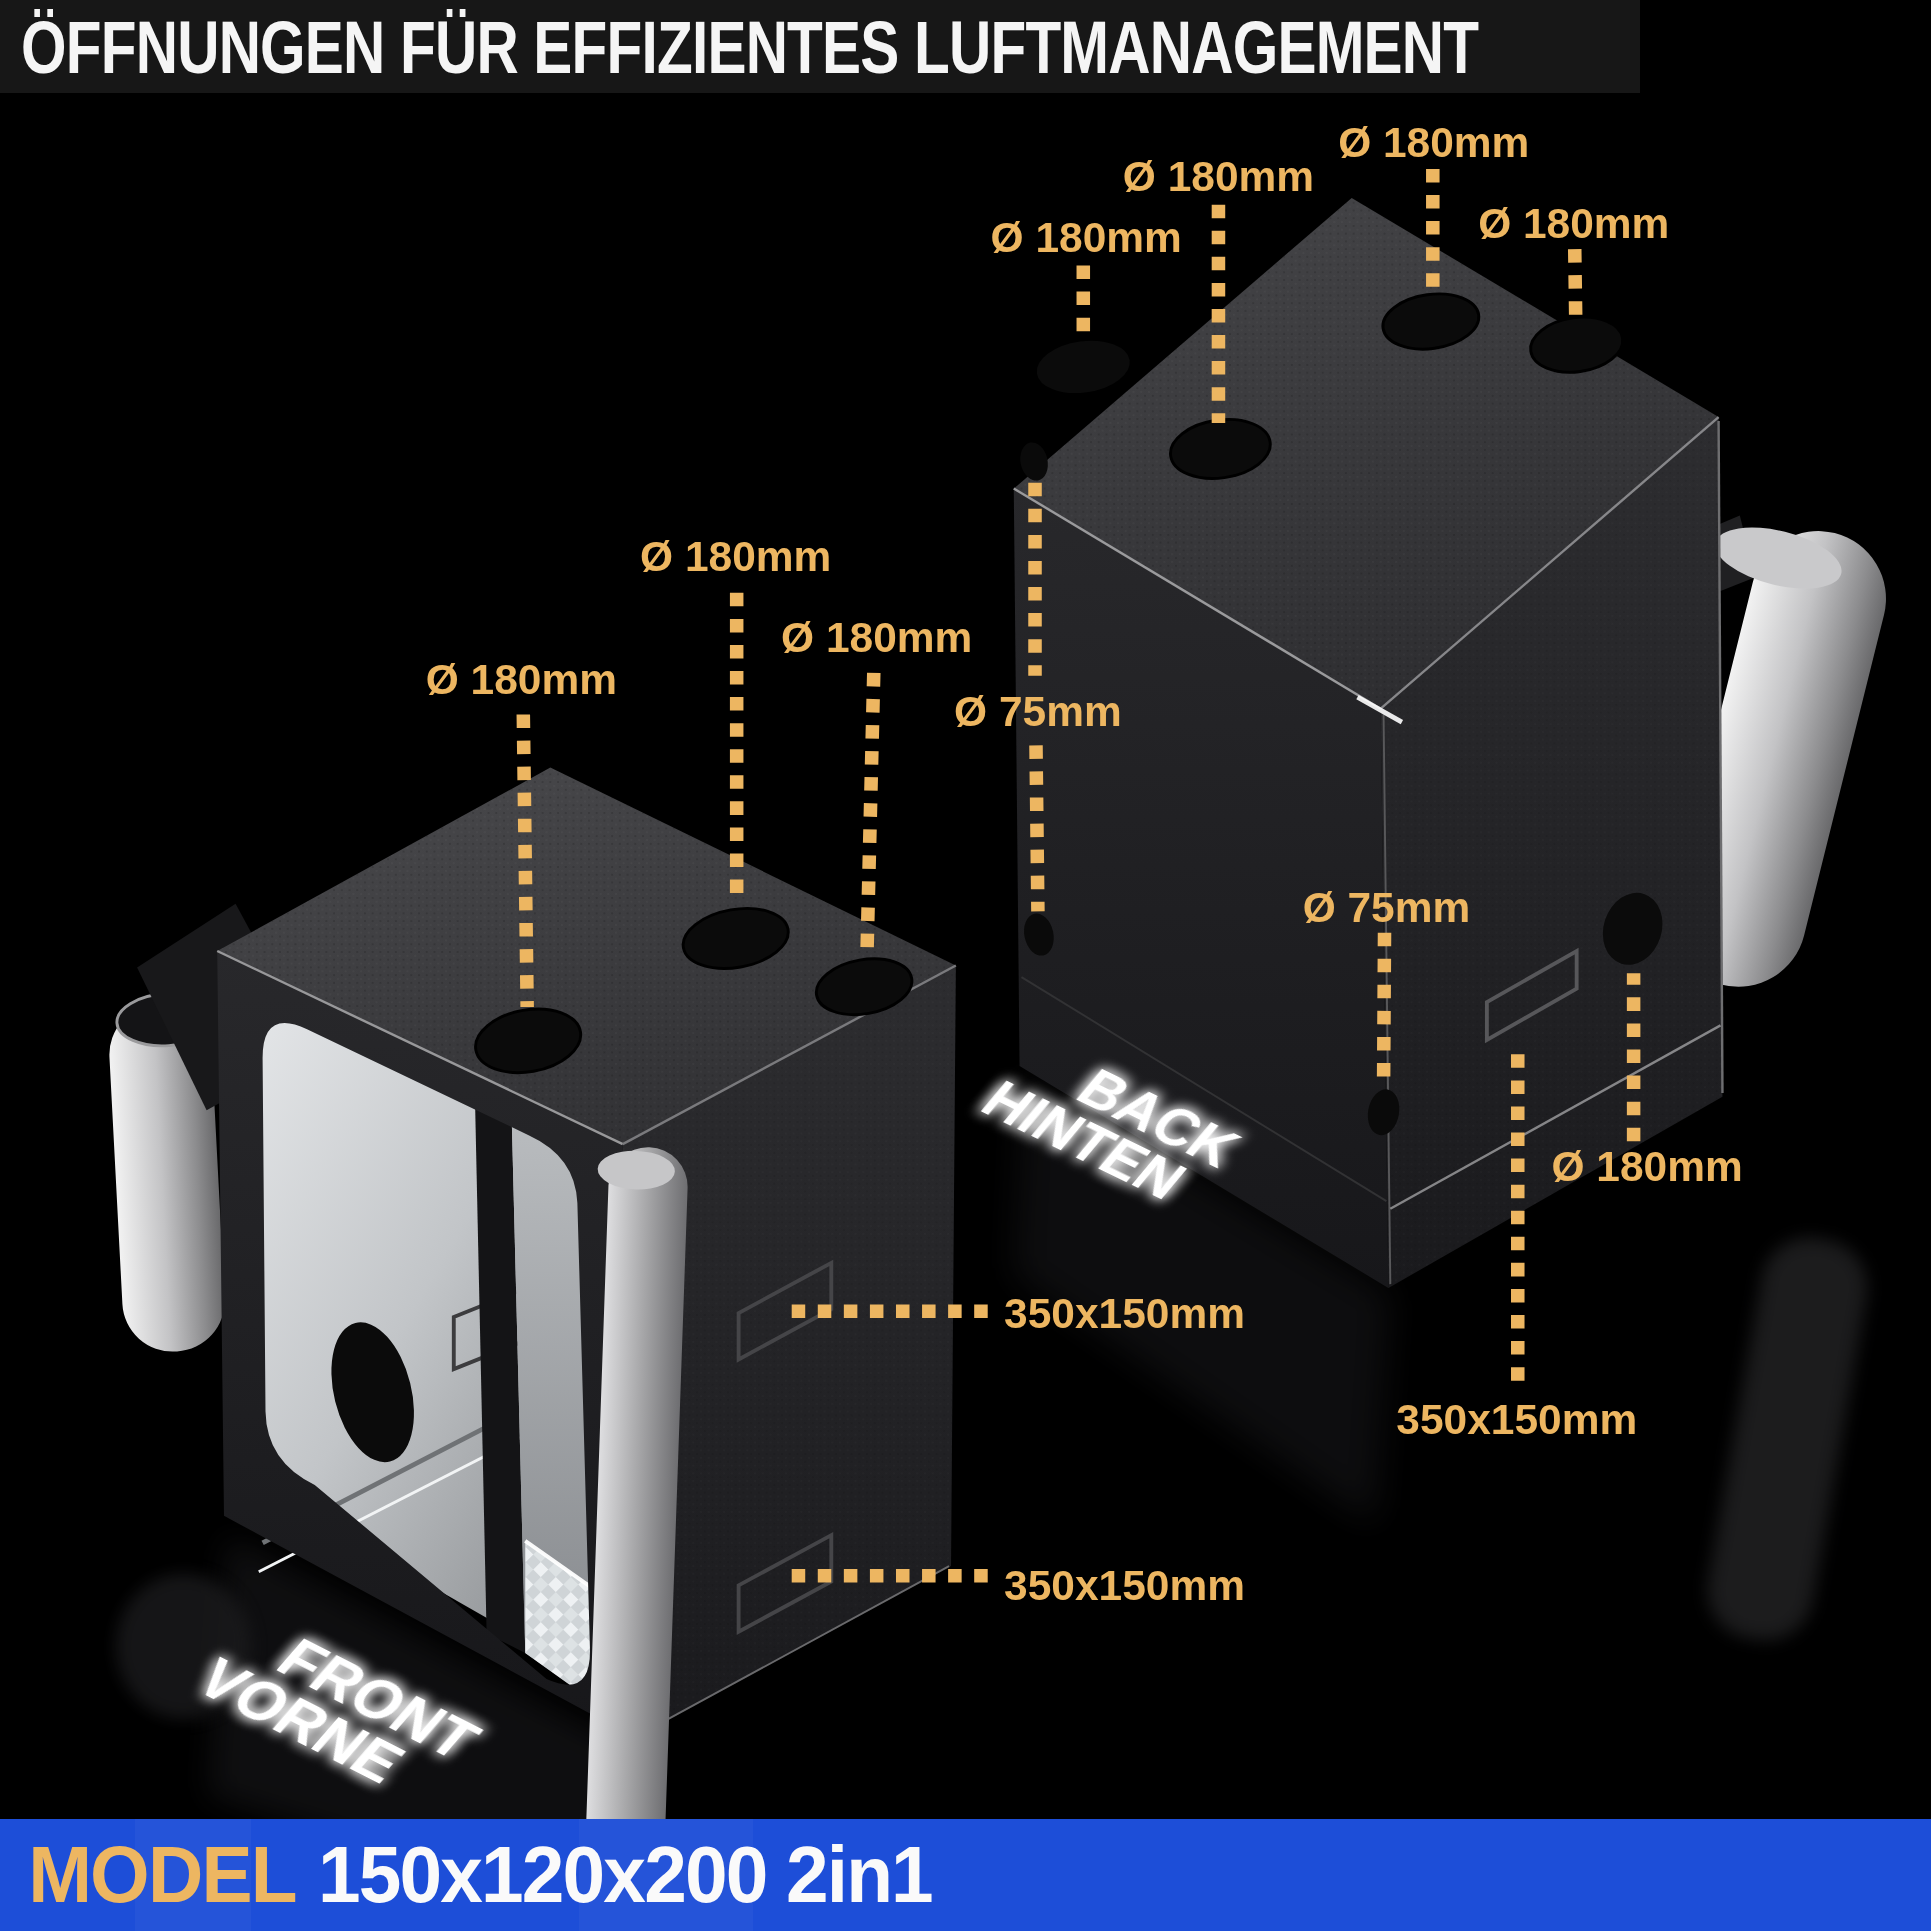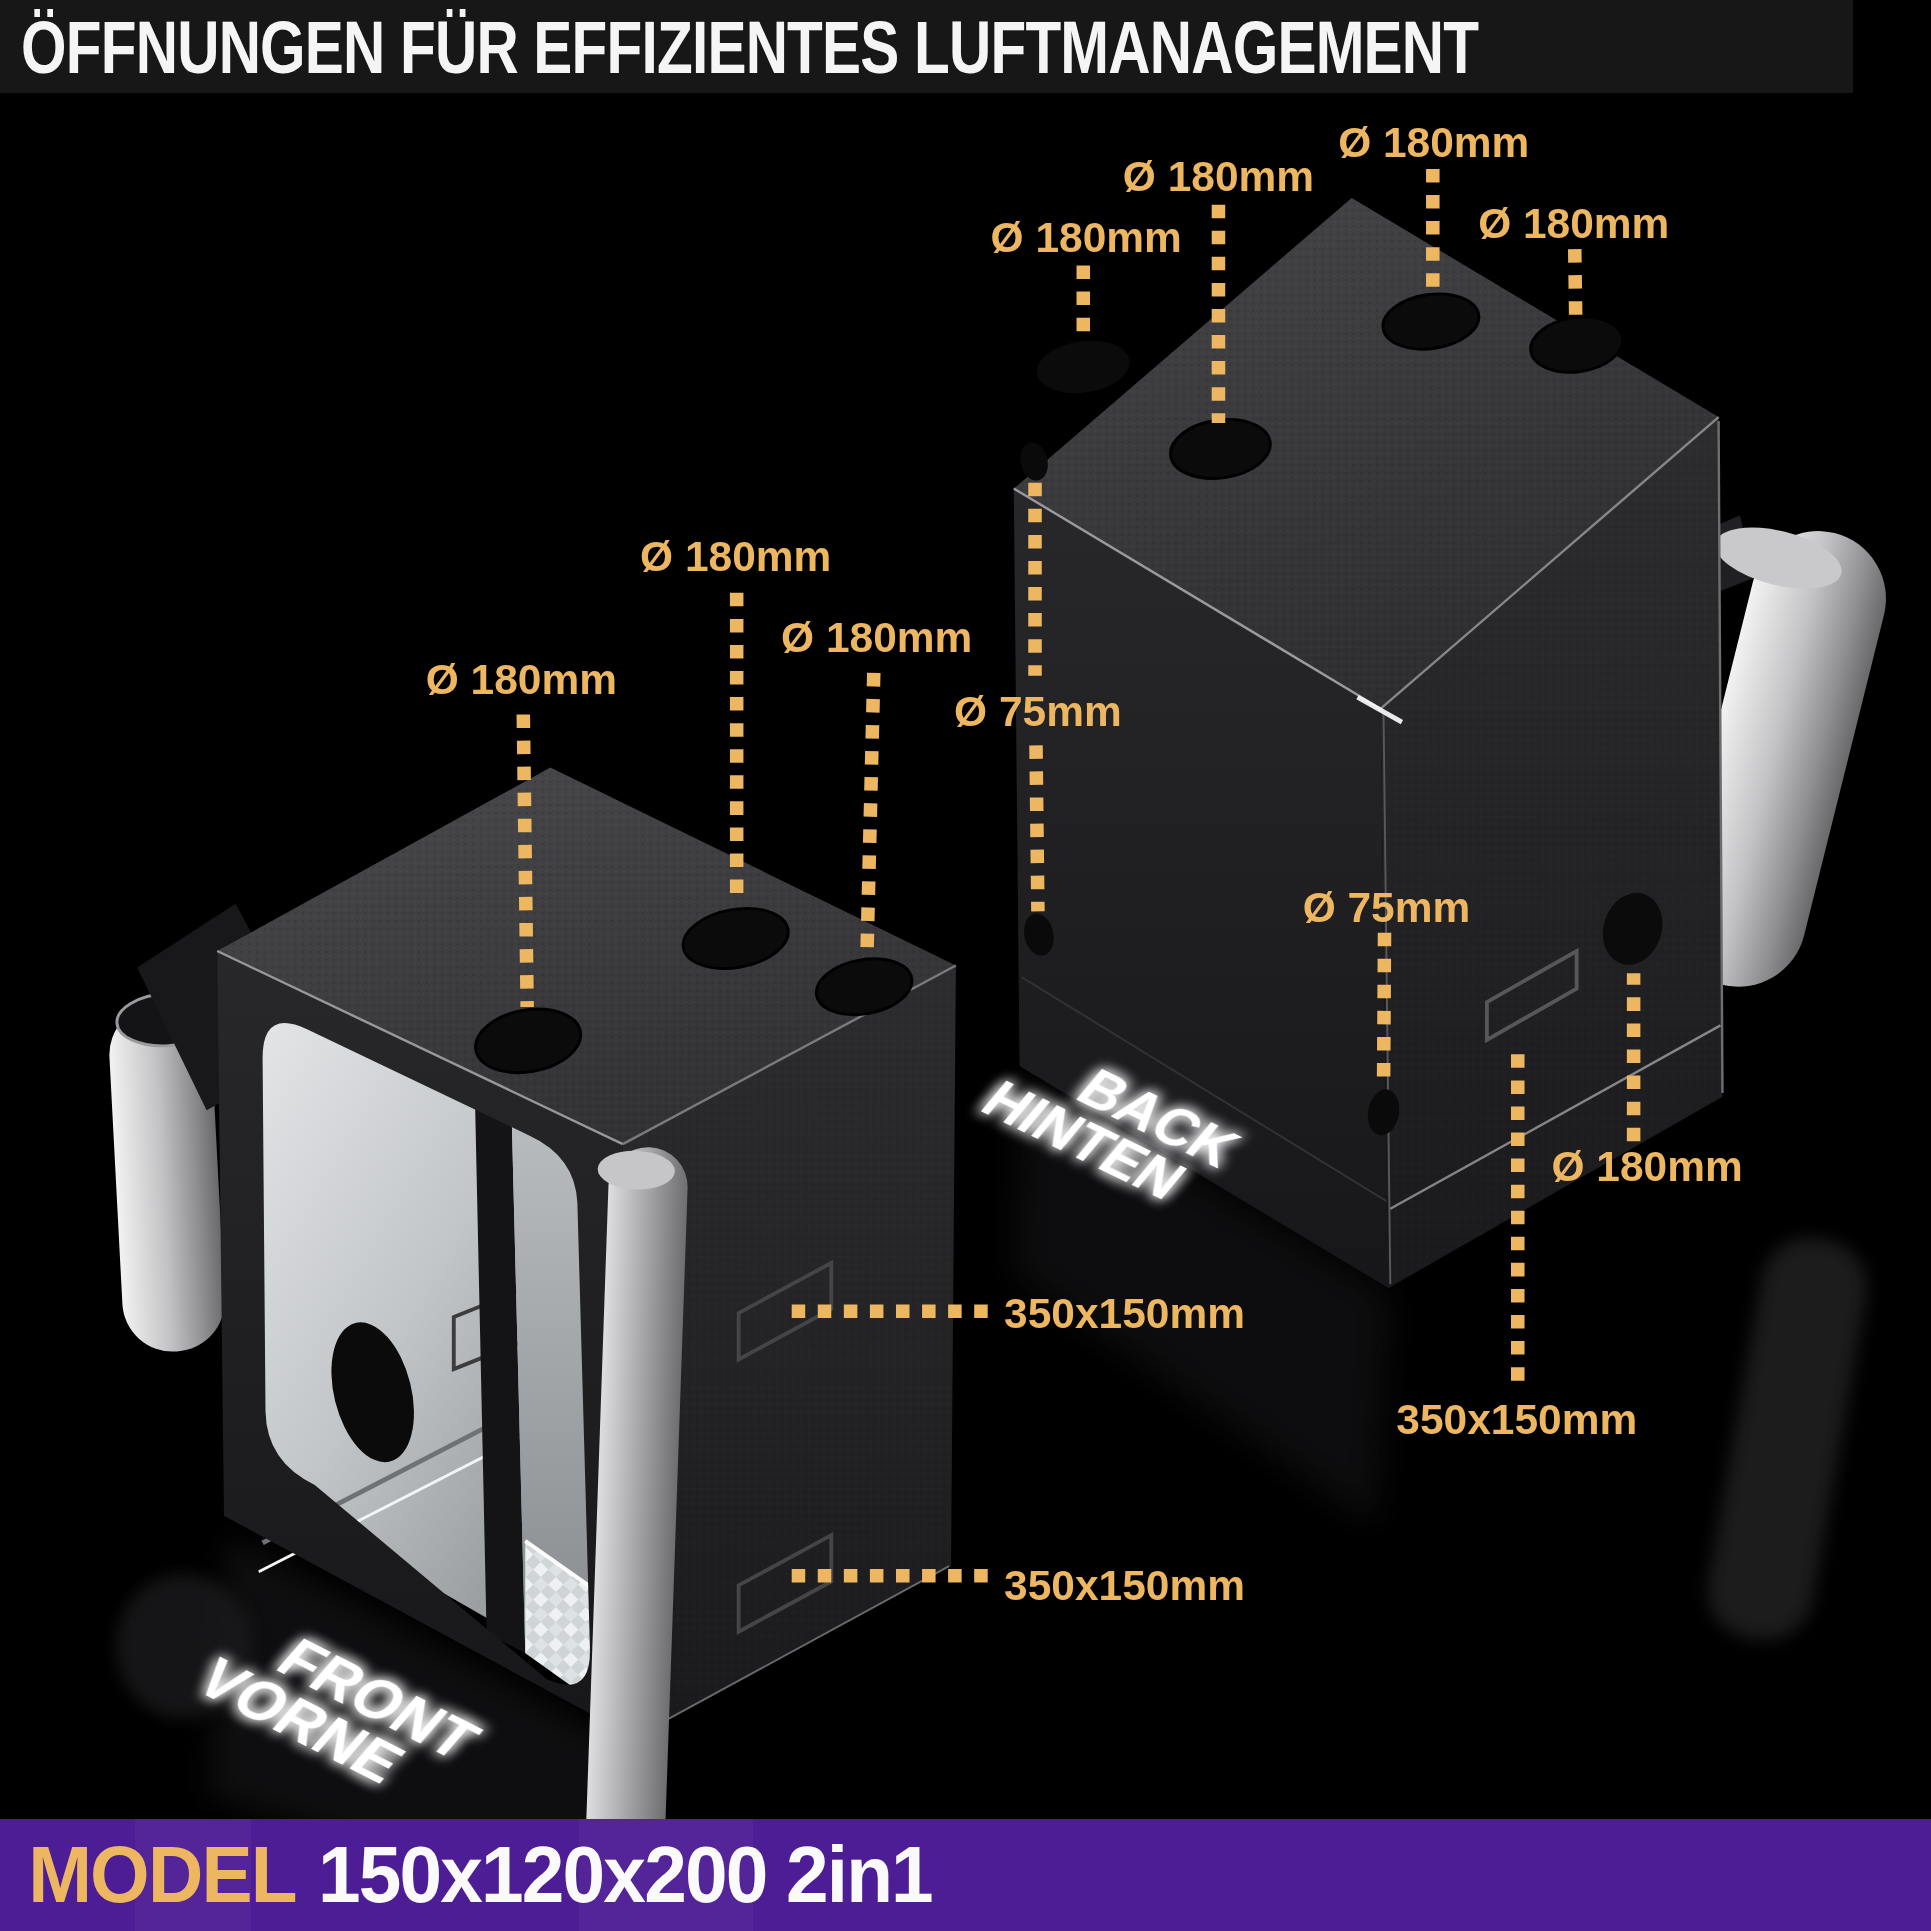--- a/index.html
+++ b/index.html
@@ -1,22 +1,22 @@
 <!DOCTYPE html>
 <html><head>
 <meta charset="utf-8">
 <style>
   html,body{margin:0;padding:0;background:#000;}
   #stage{position:relative;width:1931px;height:1931px;background:#000;overflow:hidden;
          font-family:"Liberation Sans", sans-serif;}
-  #titlebar{position:absolute;left:0;top:0;width:1853px;height:93px;background:#171717;
+  #titlebar{position:absolute;left:0;top:0;width:1640px;height:93px;background:#171717;
             display:flex;align-items:center;}
   #titlebar .t{color:#f5f5f5;font-weight:bold;font-size:75px;letter-spacing:-1px;
                transform:scaleX(0.78);transform-origin:left center;padding-left:27px;white-space:nowrap;}
-  #footerbar{position:absolute;left:0;top:1819px;width:1931px;height:112px;background:#4c1d95;
+  #footerbar{position:absolute;left:0;top:1819px;width:1931px;height:112px;background:#1d4ed8;
              display:flex;align-items:center;}
   #footerbar .wrap{display:flex;gap:23px;transform:scaleX(0.97);transform-origin:left center;
                    padding-left:29px;font-weight:bold;font-size:79px;white-space:nowrap;letter-spacing:-1.9px;}
   #footerbar .gold{color:#edb661;}
   #footerbar .white{color:#fafafa;}
   #footerbar .refl{position:absolute;top:0;height:112px;background:#ffffff;opacity:0.04;}
   svg{position:absolute;left:0;top:0;}
   text.dim{font-family:"Liberation Sans",sans-serif;font-weight:bold;font-size:44px;fill:#edb661;}
   text.view{font-family:"Liberation Sans",sans-serif;font-weight:bold;fill:#ffffff;}
 </style>

